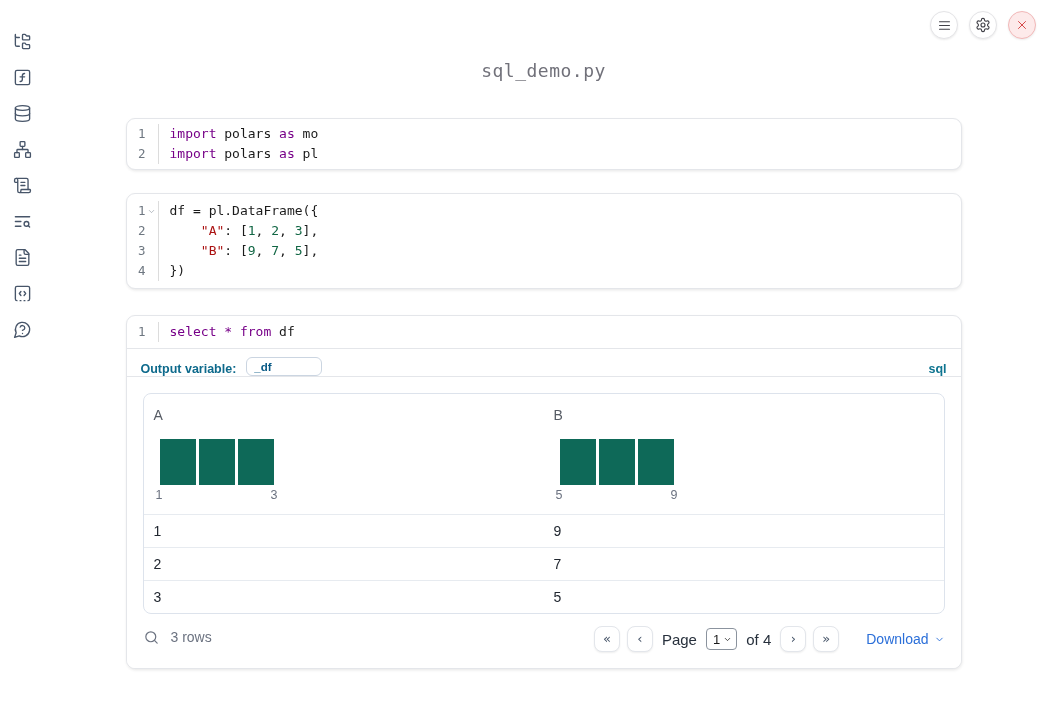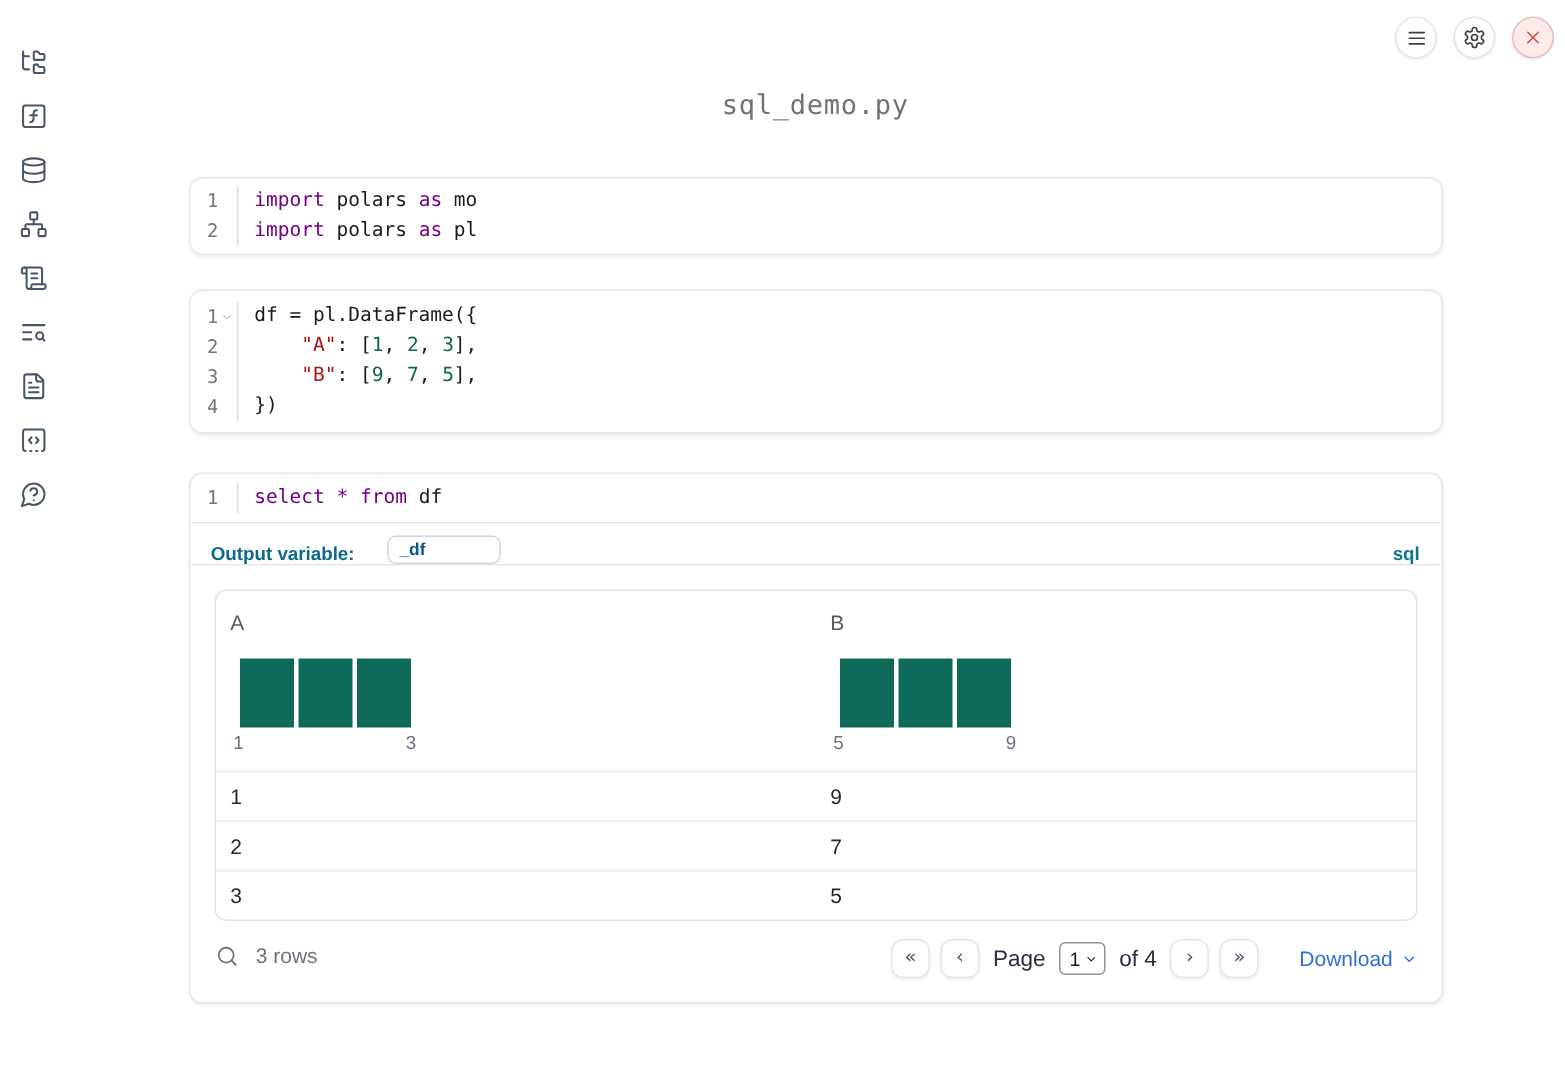--- a/index.html
+++ b/index.html
@@ -46,21 +46,21 @@
   .gutter .num{ width:19px; text-align:right; color:#6e7781; font-size:12.5px; }
   .gutter .fold{ width:12px; display:flex; align-items:center; justify-content:center; color:#8a939e; }
   .gutter .fold svg{ stroke:#8a939e; fill:none; stroke-width:1.6; stroke-linecap:round; stroke-linejoin:round; }
   .code-text{ padding-left:11px; white-space:pre; }
   .tk-kw{ color:var(--kw); } .tk-str{ color:var(--str); } .tk-num{ color:var(--num); } .tk-pl{ color:#1b1b1b; }
 
   
   .sql-footer{ border-top:1px solid var(--cell-border); height:28px; display:flex;
                align-items:flex-end; padding:0 14px; }
   .outvar-label{ font-size:12.5px; font-weight:bold; color:var(--teal-label); }
-  .outvar-input{ margin-left:22px; width:76px; height:19px; border:1px solid #cbd5e1; border-radius:6px;
+  .outvar-input{ margin-left:10px; width:76px; height:19px; border:1px solid #cbd5e1; border-radius:6px;
                  font-size:11.5px; font-weight:bold; color:#075985; padding:0 7px;
                  font-family:"Liberation Sans", sans-serif; }
   .lang-tag{ margin-left:auto; font-size:12.5px; font-weight:bold; color:#0e7490; }
 
   
   .output{ border-top:1px solid var(--cell-border); background:#fff; }
   .table-box{ margin:16px 16px 0 16px; border:1px solid #dde3ec; border-radius:8px; overflow:hidden; }
   .thead{ display:flex; }
   .th{ flex:0 0 50%; padding:13px 10px 10px 10px; }
   .col-name{ font-size:14px; color:#565b64; height:18px; margin-bottom:14px; }

